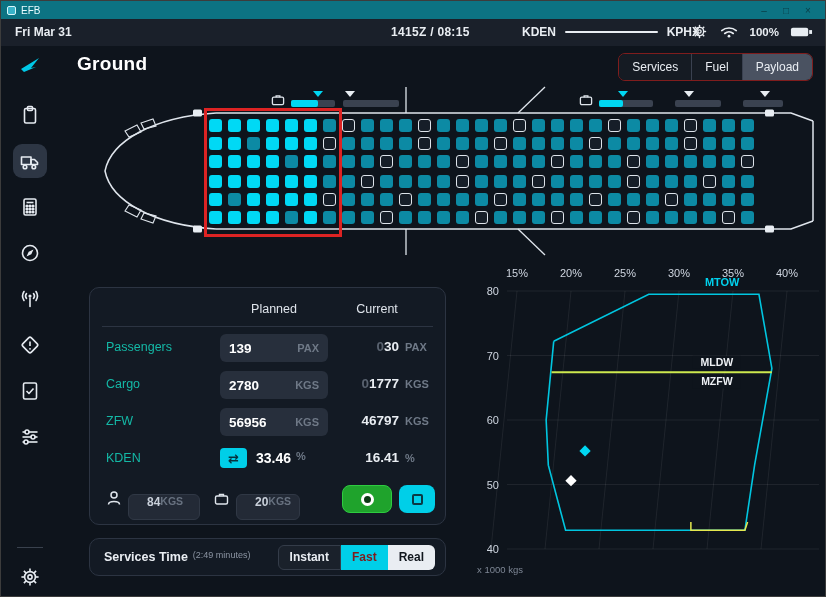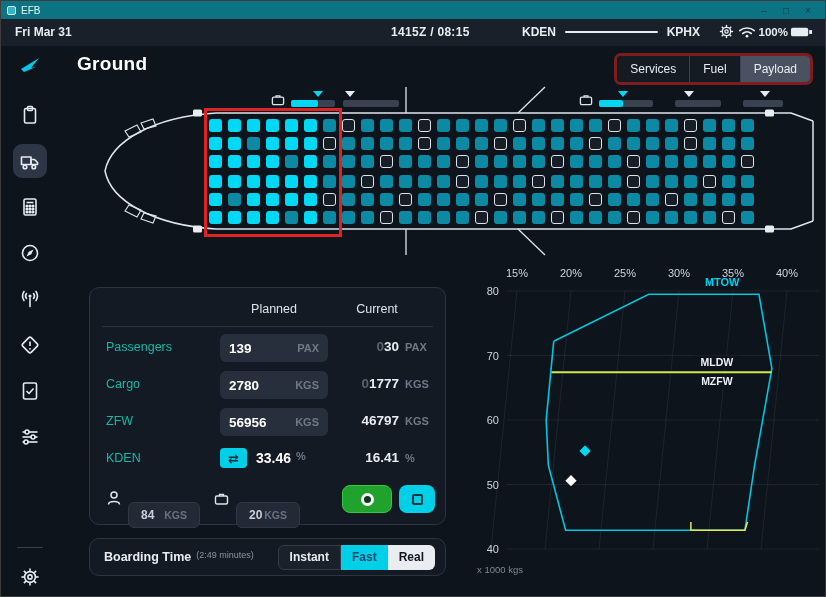--- a/index.html
+++ b/index.html
@@ -12,33 +12,33 @@
 .app-icon{width:9px;height:9px;border:1px solid #d8f6fb;border-radius:2px;background:#39b3c9;}
 .tb-title{color:#eafcff;font-size:10px;}
 .tb-controls{display:flex;}
 .tb-btn{color:#0a3d46;font-size:10px;width:22px;text-align:center;line-height:17px;}
 
 .statusbar{position:absolute;left:0;top:18px;width:100%;height:27px;background:#1a202a;color:#e9edf2;z-index:29;padding-left:22px;}
 .sb-date{position:absolute;left:14px;top:6px;font-size:12px;font-weight:600;}
 .sb-time{position:absolute;left:390px;top:6px;font-size:12px;font-weight:700;letter-spacing:.3px;}
 .sb-route{position:absolute;left:521px;top:6px;width:178px;display:flex;align-items:center;gap:9px;font-size:12px;font-weight:600;}
 .sb-line{flex:1;height:2px;background:#e9edf2;border-radius:1px;}
-.sb-icons{position:absolute;right:12px;top:4px;display:flex;align-items:center;gap:2px;color:#e9edf2;}
+.sb-icons{position:absolute;right:12px;top:4px;display:flex;align-items:center;gap:11px;color:#e9edf2;}
 .sb-batt{font-size:11.5px;font-weight:600;}
 
 .main{position:absolute;left:0;top:45px;width:826px;height:552px;}
 .sidebar{position:absolute;left:0;top:0;width:58px;height:100%;display:flex;flex-direction:column;align-items:center;z-index:5;}
 .logo{margin-top:8px;color:#00c8e6;}
 .nav{display:flex;flex-direction:column;gap:12px;margin-top:22px;align-items:center;}
 .nav-item{width:34px;height:34px;display:flex;align-items:center;justify-content:center;color:#e6ebf1;border-radius:9px;}
 .nav-item.active{background:#2d3644;}
 .sidebar-bottom{position:absolute;left:0;bottom:10px;width:58px;display:flex;flex-direction:column;align-items:center;gap:18px;color:#e6ebf1;}
 .sb-divider{width:26px;height:1px;background:#39414d;}
 .page-title{position:absolute;left:76px;top:7px;font-size:19px;font-weight:700;color:#fff;letter-spacing:.3px;}
-.tabs{position:absolute;right:14px;top:7px;display:flex;border:3px solid #7f1d1d;border-radius:7px;overflow:hidden;z-index:6;}
+.tabs{position:absolute;right:14px;top:7px;display:flex;border:1px solid #7f1d1d;border-radius:7px;overflow:hidden;z-index:6;}
 .tab{padding:6px 13px;font-size:12px;color:#e9edf2;background:#151b23;border-left:1px solid #3a4150;}
 .tab:first-child{border-left:none;}
 .tab.active{background:#4a5261;}
 
 .fuselage-svg{position:absolute;left:90px;top:33px;z-index:1;}
 .seatmap{position:absolute;left:208px;top:73px;display:flex;flex-direction:column;gap:7px;z-index:2;}
 .bank{display:flex;flex-direction:column;gap:5px;}
 .seat-row{display:flex;gap:6px;}
 .seat{width:13px;height:13px;border-radius:3px;}
 .seat-b{background:#00d9f5;}
@@ -61,36 +61,36 @@
 .plabel{position:absolute;left:16px;top:6px;font-size:12.5px;color:#14b8a6;}
 .pbox{position:absolute;left:130px;top:0;width:108px;height:28px;background:#272f3c;border-radius:6px;display:flex;align-items:center;justify-content:space-between;padding:0 9px;}
 .pval{color:#fff;font-weight:700;font-size:13.5px;}
 .punit{color:#6f7987;font-size:11px;font-weight:700;}
 .pcur{position:absolute;right:14px;top:5px;display:flex;align-items:baseline;}
 .pdim{color:#59626f;font-weight:700;font-size:13.5px;}
 .pcval{color:#e9edf2;font-weight:700;font-size:13.5px;}
 .pcunit{color:#6f7987;font-size:11px;font-weight:700;margin-left:6px;width:26px;}
 .swap-btn{position:absolute;left:130px;top:3px;width:27px;height:20px;background:#00cfe8;border-radius:4px;color:#07333d;font-size:13px;font-weight:700;display:flex;align-items:center;justify-content:center;}
 .zfwcg-val{position:absolute;left:166px;top:5px;display:flex;align-items:flex-start;gap:5px;}
-.sbox{position:absolute;top:18px;height:26px;background:#232a36;border:1px solid #303845;border-radius:6px;display:flex;align-items:center;justify-content:space-between;padding:0 12px;}
+.sbox{position:absolute;top:10px;height:26px;background:#232a36;border:1px solid #303845;border-radius:6px;display:flex;align-items:flex-start;justify-content:space-between;padding:0 18px;}
 .sval{color:#c9d0da;font-weight:700;font-size:12px;}
 .sunit{color:#687280;font-size:10.5px;font-weight:700;}
 .crow-icon{position:absolute;color:#dfe5ec;}
 .green-btn{position:absolute;left:252px;top:1px;width:50px;height:28px;background:#1fa32c;border:1px solid #2ecc40;border-radius:8px;display:flex;align-items:center;justify-content:center;}
 .ring{width:13px;height:13px;border:3px solid #fff;border-radius:50%;background:#0d3a16;}
 .cyan-btn{position:absolute;left:309px;top:1px;width:36px;height:28px;background:#00cfe8;border-radius:8px;display:flex;align-items:center;justify-content:center;}
 .box-glyph{width:11px;height:11px;border:2.5px solid #0a3944;border-radius:2px;}
 
 .boarding-panel{left:88px;top:492px;width:357px;height:38px;display:flex;align-items:center;}
 .b-label{margin-left:14px;font-size:12.5px;color:#e9edf2;font-weight:600;}
 .b-dur{font-size:9px;color:#8b94a2;margin-left:5px;position:relative;top:-2px;}
 .b-opts{position:absolute;right:10px;display:flex;}
 .b-opt{height:25px;display:flex;align-items:center;justify-content:center;font-size:12px;padding:0 11px;}
 .b-opt.instant{background:#1a212b;border:1px solid #343c49;color:#e9edf2;border-radius:6px 0 0 6px;font-weight:bold;}
-.b-opt.fast{background:#00cfe8;color:#0c4a6e;font-weight:700;}
+.b-opt.fast{background:#00cfe8;color:#7f1d1d;font-weight:700;}
 .b-opt.real{background:#e9edf2;color:#10161d;font-weight:600;border-radius:0 6px 6px 0;}
 
 .cg-chart{position:absolute;left:466px;top:213px;z-index:2;}
 .cg-chart .grid{stroke:rgba(255,255,255,0.07);stroke-width:1;}
 .cg-chart .xtick,.cg-chart .ytick{fill:#cfd6e0;font-size:11px;font-family:"Liberation Sans",sans-serif;}
 .cg-chart .envelope{fill:none;stroke:#00c6e0;stroke-width:1.6;}
 .cg-chart .subenv{fill:none;stroke:#e6e84e;stroke-width:1.5;}
 .cg-chart .limline{stroke-width:2;}
 .cg-chart .lblbg{fill:#0e141c;}
 .cg-chart .limlbl{fill:#eef1f5;font-size:10.5px;font-weight:bold;font-family:"Liberation Sans",sans-serif;}
@@ -581,21 +581,21 @@
         <div class="green-btn">
           <div class="ring"></div>
         </div>
         <div class="cyan-btn">
           <div class="box-glyph"></div>
         </div>
       </div>
     </section>
 
     <section class="panel boarding-panel">
-      <span class="b-label">Boarding Time</span>
+      <span class="b-label">Services Time</span>
       <span class="b-dur">(2:49 minutes)</span>
       <div class="b-opts">
         <div class="b-opt instant">Instant</div>
         <div class="b-opt fast">Fast</div>
         <div class="b-opt real">Real</div>
       </div>
     </section>
 
     <svg class="cg-chart" id="cg-chart" width="360" height="330" viewBox="0 0 360 330">
         <line x1="40" y1="32" x2="352" y2="32" class="grid"></line>

